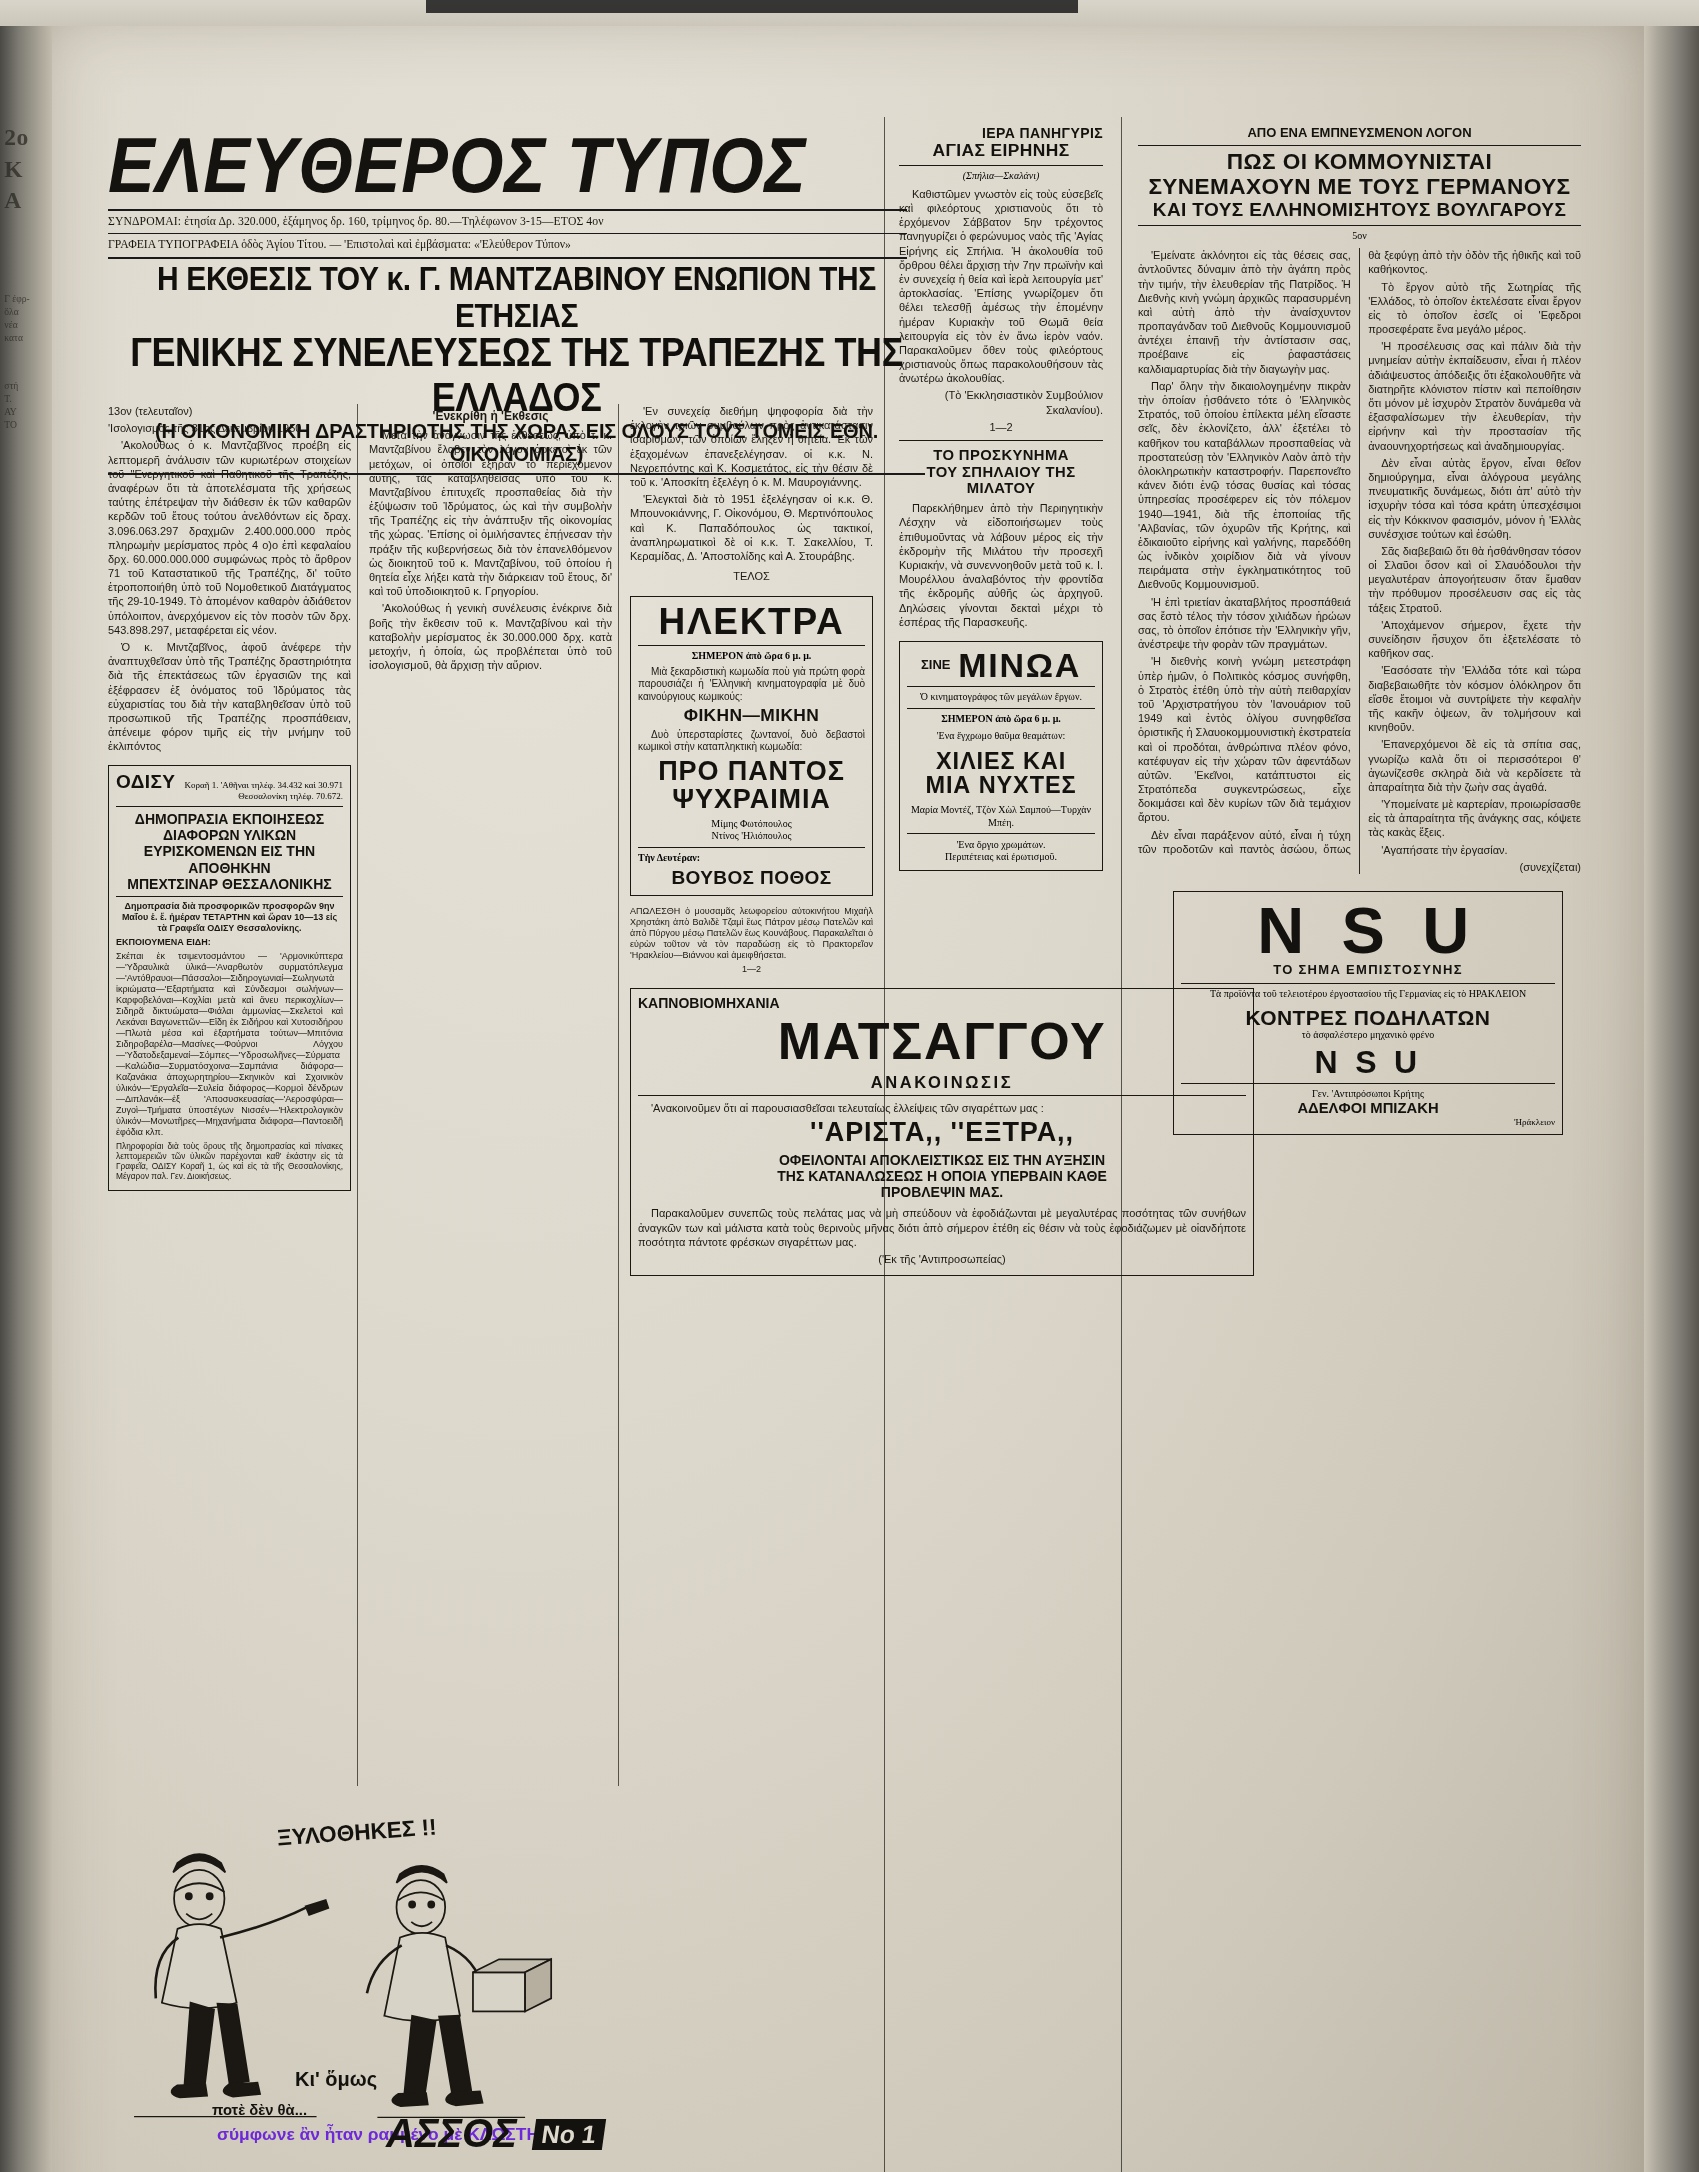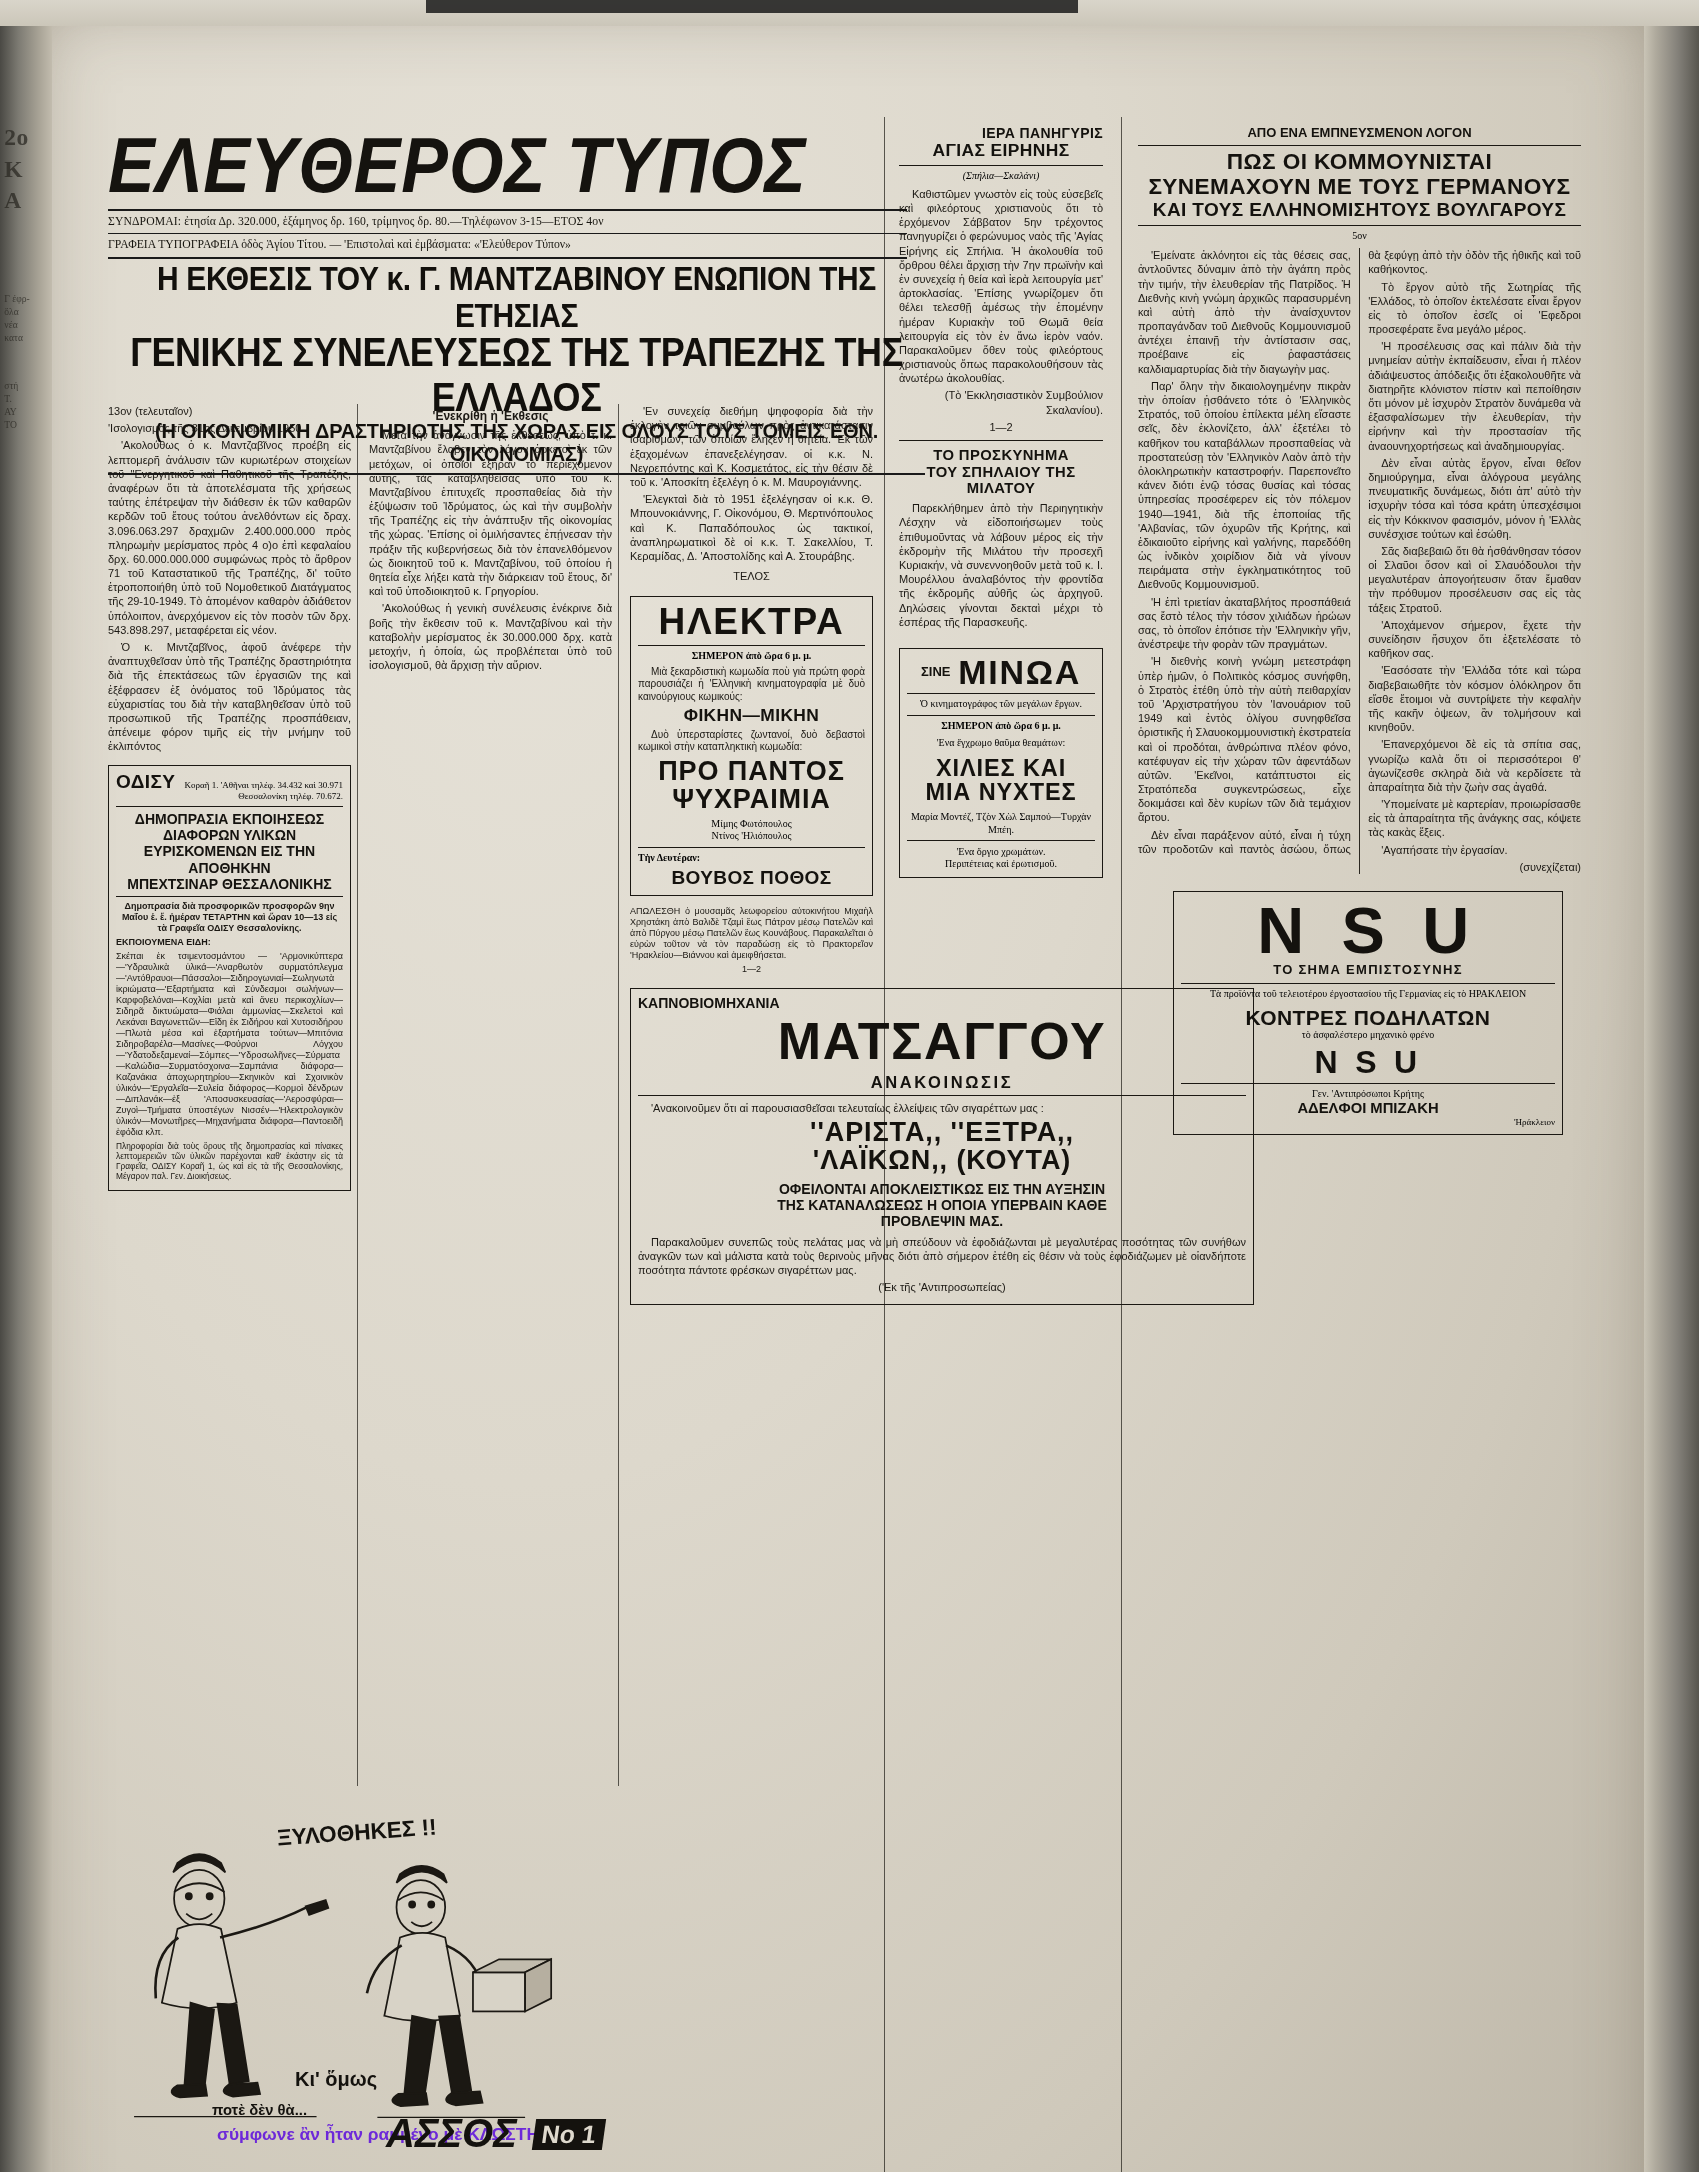--- a/index.html
+++ b/index.html
@@ -325,21 +325,20 @@
 
       <div class="box" style="margin-top:13px; width:608px;">
         <div class="adtitle-s">ΚΑΠΝΟΒΙΟΜΗΧΑΝΙΑ</div>
         <div class="adtitle-xl ad-center" style="font-size:52px; margin-top:4.3px;">ΜΑΤΣΑΓΓΟΥ</div>
         <div class="adtitle-m ad-center" style="font-size:16.5px; letter-spacing:2.6px; margin-top:6px;">ΑΝΑΚΟΙΝΩΣΙΣ</div>
         <div class="rule-thin"></div>
         <div class="col-text">
           <p>'Ανακοινοῦμεν ὅτι αἱ παρουσιασθεῖσαι τελευταίως ἐλλείψεις τῶν σιγαρέττων μας :</p>
         </div>
         <div class="adtitle-l ad-center">''ΑΡΙΣΤΑ,,     ''ΕΞΤΡΑ,,</div>
-        <div class="adtitle-l ad-center">'ΛΑΪΚΩΝ,,   (ΚΟΥΤΑ)</div>
         <div class="adtitle-s ad-center" style="margin-top:6px;">ΟΦΕΙΛΟΝΤΑΙ ΑΠΟΚΛΕΙΣΤΙΚΩΣ ΕΙΣ ΤΗΝ ΑΥΞΗΣΙΝ</div>
         <div class="adtitle-s ad-center">ΤΗΣ ΚΑΤΑΝΑΛΩΣΕΩΣ Η ΟΠΟΙΑ ΥΠΕΡΒΑΙΝ ΚΑΘΕ</div>
         <div class="adtitle-s ad-center">ΠΡΟΒΛΕΨΙΝ ΜΑΣ.</div>
         <div class="col-text" style="margin-top:6px;">
           <p>Παρακαλοῦμεν συνεπῶς τοὺς πελάτας μας νὰ μὴ σπεύδουν νὰ ἐφοδιάζωνται μὲ μεγαλυτέρας ποσότητας τῶν συνήθων ἀναγκῶν των καὶ μάλιστα κατὰ τοὺς θερινοὺς μῆνας διότι ἀπὸ σήμερον ἐτέθη εἰς θέσιν νὰ τοὺς ἐφοδιάζωμεν μὲ οἱανδήποτε ποσότητα πάντοτε φρέσκων σιγαρέττων μας.</p>
           <p class="ctr">('Εκ τῆς 'Αντιπροσωπείας)</p>
         </div>
       </div>
     </div>
 
@@ -353,21 +352,21 @@
         <p class="noind" style="text-align:right;">(Τὸ 'Εκκλησιαστικὸν Συμβούλιον Σκαλανίου).</p>
         <p class="ctr">1—2</p>
       </div>
       <div class="rule"></div>
       <div class="adtitle-m ad-center" style="font-size:14.8px;">ΤΟ ΠΡΟΣΚΥΝΗΜΑ</div>
       <div class="adtitle-m ad-center" style="font-size:14.8px;">ΤΟΥ ΣΠΗΛΑΙΟΥ ΤΗΣ ΜΙΛΑΤΟΥ</div>
       <div class="col-text" style="margin-top:5.2px;">
         <p>Παρεκλήθημεν ἀπὸ τὴν Περιηγητικὴν Λέσχην νὰ εἰδοποιήσωμεν τοὺς ἐπιθυμοῦντας νὰ λάβουν μέρος εἰς τὴν ἐκδρομὴν τῆς Μιλάτου τὴν προσεχῆ Κυριακήν, νὰ συνεννοηθοῦν μετὰ τοῦ κ. Ι. Μουρέλλου ἀναλαβόντος τὴν φροντίδα τῆς ἐκδρομῆς αὐθῆς ὡς ἀρχηγοῦ. Δηλώσεις γίνονται δεκταὶ μέχρι τὸ ἑσπέρας τῆς Παρασκευῆς.</p>
       </div>
 
-      <div class="box" style="margin-top:19px;">
+      <div class="box" style="margin-top:12px;">
         <div style="display:flex; align-items:center; justify-content:center; gap:7.8px;">
           <span class="adtitle-s" style="font-size:13px;">ΣΙΝΕ</span>
           <span class="adtitle-xl" style="font-size:34px;">ΜΙΝΩΑ</span>
         </div>
         <div class="rule-thin"></div>
         <div class="small ad-center">Ὁ κινηματογράφος τῶν μεγάλων ἔργων.</div>
         <div class="rule-thin"></div>
         <div class="small ad-center" style="font-weight:bold;">ΣΗΜΕΡΟΝ ἀπὸ ὥρα 6 μ. μ.</div>
         <div class="small ad-center" style="margin-top:4.3px;">'Ενα ἔγχρωμο θαῦμα θεαμάτων:</div>
         <div class="adtitle-l ad-center" style="font-size:23.5px; margin-top:6px;">ΧΙΛΙΕΣ ΚΑΙ</div>

